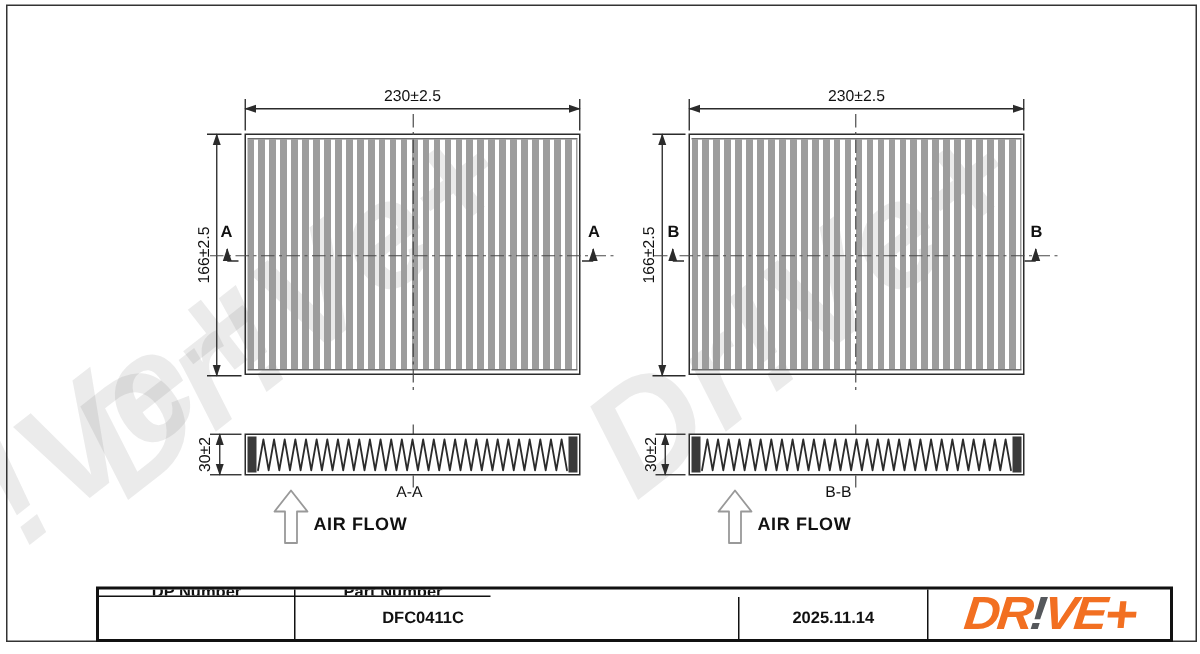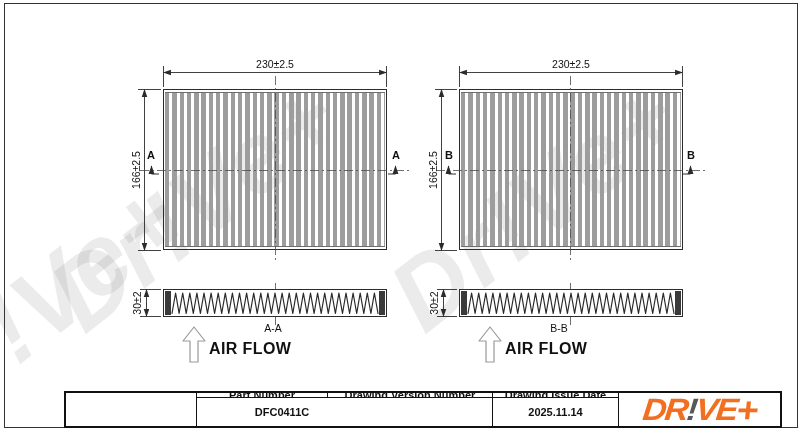--- a/index.html
+++ b/index.html
@@ -14,21 +14,21 @@
   .view{position:absolute;width:222px;height:159px;border:1px solid #2b2b2b;z-index:2;background:transparent;}
   .pleats{position:absolute;left:1px;right:1px;top:2px;bottom:2px;
           border-top:1px solid #6e6e6e;border-bottom:1px solid #6e6e6e;
           background:repeating-linear-gradient(to right,#9d9d9d 0 4.4px,rgba(255,255,255,0) 4.4px 7.3px);}
   
   #overlay{position:absolute;left:0;top:0;z-index:4;pointer-events:none;}
   
   .lbl{position:absolute;z-index:5;font-size:10.5px;line-height:12px;text-align:center;white-space:nowrap;}
   .rot{transform:rotate(-90deg);transform-origin:center;}
   .seclet{font-weight:700;font-size:11px;}
-  .af{font-weight:700;letter-spacing:0.4px;font-size:16px;}
+  .af{font-weight:700;letter-spacing:0.4px;font-size:12px;}
   
   .titleblock{position:absolute;left:64px;top:391px;width:718px;height:37px;box-sizing:border-box;
               border:2px solid #111;display:grid;z-index:6;background:#fff;
               grid-template-columns:130px 131px 165px 126px 1fr;grid-template-rows:1fr 1fr;}
   .cell{display:flex;align-items:center;justify-content:center;font-size:11px;font-weight:700;
         box-sizing:border-box;overflow:hidden;}
   .cell.bl{border-left:1.5px solid #111;}
   .cell.bb{border-bottom:1.5px solid #111;}
   .logocell{grid-column:5;grid-row:1/3;display:flex;align-items:center;justify-content:center;}
   .logo{font:italic 700 31px "Liberation Sans",sans-serif;letter-spacing:-2px;white-space:nowrap;
@@ -147,23 +147,22 @@
   <div class="lbl rot" style="left:119px;top:297px;width:36px;">30±2</div>
   <div class="lbl rot" style="left:416px;top:297px;width:36px;">30±2</div>
 
   <div class="lbl" style="left:248px;top:322px;width:50px;">A-A</div>
   <div class="lbl" style="left:534px;top:322px;width:50px;">B-B</div>
 
   <div class="lbl af" style="left:209px;top:343px;text-align:left;">AIR FLOW</div>
   <div class="lbl af" style="left:505px;top:343px;text-align:left;">AIR FLOW</div>
 
   <div class="titleblock">
+    <div class="cell bb" style="grid-column:1;grid-row:1;">DP Number</div>
     <div class="cell bl bb" style="grid-column:2;grid-row:1;">Part Number</div>
-    <div class="cell bl bb" style="grid-column:3;grid-row:1;">Drawing Version Number</div>
-    <div class="cell bl bb" style="grid-column:4;grid-row:1;">Drawing Issue Date</div>
     <div class="cell bl" style="grid-column:2;grid-row:2;padding-left:40px;">DFC0411C</div>
     <div class="cell bl" style="grid-column:3;grid-row:2;margin-top:28px;">V1</div>
     <div class="cell bl" style="grid-column:4;grid-row:2;">2025.11.14</div>
     <div class="cell bl logocell">
       <div class="logo"><span style="color:#F26F21;">DR</span><span style="color:#55585C;">!</span><span style="color:#F26F21;">VE</span><span class="plus" style="color:#F26F21;">+</span></div>
     </div>
   </div>
 
 </div>
 

